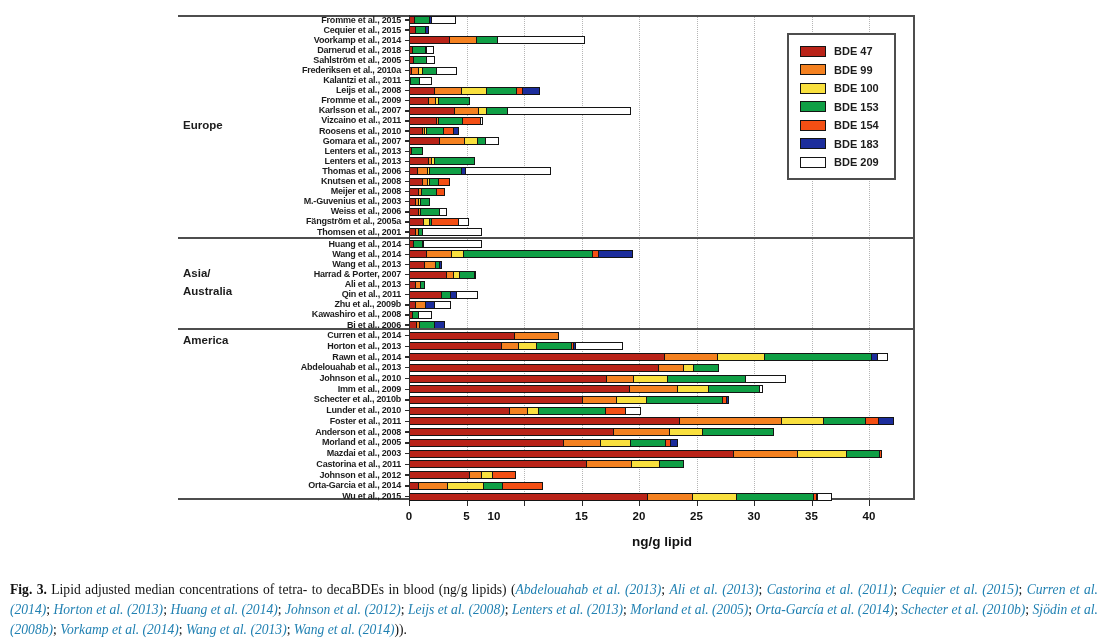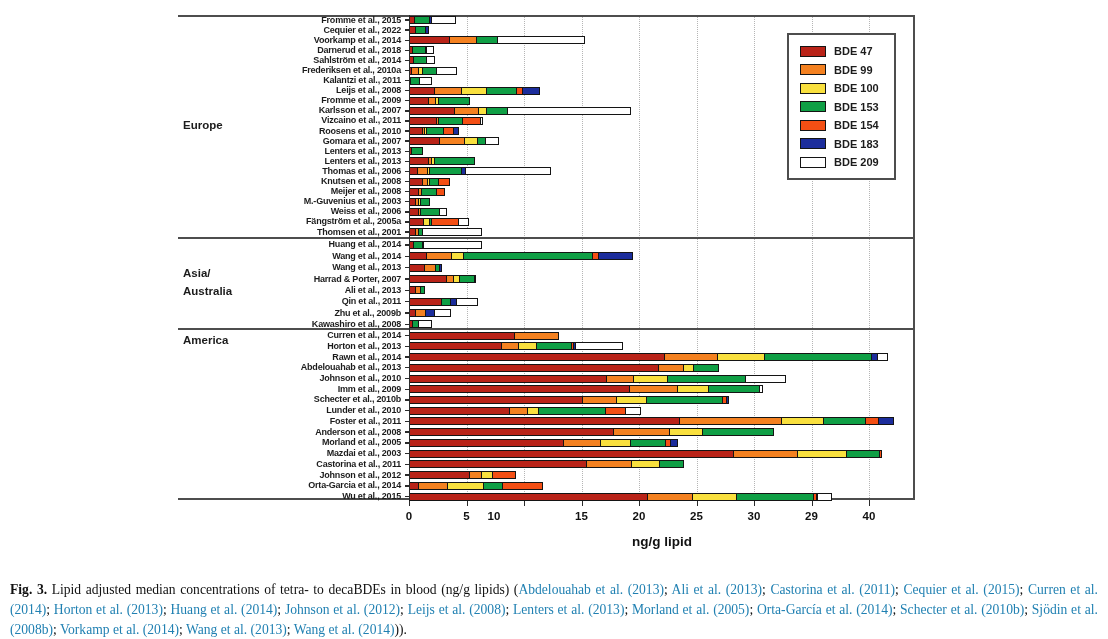--- a/index.html
+++ b/index.html
@@ -44,21 +44,21 @@
           padding:10px 0 10px 11px;display:flex;flex-direction:column;gap:6.5px;z-index:3;}
   .legend-item{display:flex;align-items:center;gap:8px;}
   .legend-swatch{width:26px;height:11px;border:1.4px solid #141414;box-sizing:border-box;flex:none;}
   .legend-label{font-size:11px;font-weight:bold;color:#1c1c1c;white-space:nowrap;}
 
   
   #caption{position:absolute;left:10px;top:566px;width:1088px;
            font-family:"Liberation Serif",serif;font-size:13.6px;line-height:1.5;
            color:#111;text-align:justify;}
   #caption .cap-bold{font-weight:bold;}
-  .cap-link{cursor:pointer;}
+  .cap-link{cursor:pointer;font-style:italic;}
 </style>
 </head>
 <body>
 
 <div id="figure">
   <div id="chart">
     <div id="gridlines">
         <div class="gridline" style="left: 466.5px;"></div>
         <div class="gridline" style="left: 524px;"></div>
         <div class="gridline" style="left: 581.5px;"></div>
@@ -87,21 +87,21 @@
             <span class="row-label">Fromme et al., 2015</span>
             <span class="row-tick"></span>
             <div class="bar-track">
               <div class="bar-seg" title="BDE 47: 0.5" style="width: 1.13636%; background: rgb(185, 35, 24);"></div>
               <div class="bar-seg" title="BDE 153: 1.4" style="width: 3.18182%; background: rgb(15, 159, 69);"></div>
               <div class="bar-seg" title="BDE 183: 0.25" style="width: 0.568182%; background: rgb(28, 45, 156);"></div>
               <div class="bar-seg" title="BDE 209: 2.2" style="width: 5%; background: rgb(255, 255, 255);"></div>
             </div>
           </div>
           <div class="bar-row">
-            <span class="row-label">Cequier et al., 2022</span>
+            <span class="row-label">Cequier et al., 2015</span>
             <span class="row-tick"></span>
             <div class="bar-track">
               <div class="bar-seg" title="BDE 47: 0.6" style="width: 1.36364%; background: rgb(185, 35, 24);"></div>
               <div class="bar-seg" title="BDE 153: 1" style="width: 2.27273%; background: rgb(15, 159, 69);"></div>
               <div class="bar-seg" title="BDE 183: 0.3" style="width: 0.681818%; background: rgb(28, 45, 156);"></div>
             </div>
           </div>
           <div class="bar-row">
             <span class="row-label">Voorkamp et al., 2014</span>
             <span class="row-tick"></span>
@@ -116,21 +116,21 @@
             <span class="row-label">Darnerud et al., 2018</span>
             <span class="row-tick"></span>
             <div class="bar-track">
               <div class="bar-seg" title="BDE 47: 0.35" style="width: 0.795455%; background: rgb(185, 35, 24);"></div>
               <div class="bar-seg" title="BDE 153: 1.2" style="width: 2.72727%; background: rgb(15, 159, 69);"></div>
               <div class="bar-seg" title="BDE 183: 0.2" style="width: 0.454545%; background: rgb(28, 45, 156);"></div>
               <div class="bar-seg" title="BDE 209: 0.65" style="width: 1.47727%; background: rgb(255, 255, 255);"></div>
             </div>
           </div>
           <div class="bar-row">
-            <span class="row-label">Sahlström et al., 2014</span>
+            <span class="row-label">Sahlström et al., 2005</span>
             <span class="row-tick"></span>
             <div class="bar-track">
               <div class="bar-seg" title="BDE 47: 0.45" style="width: 1.02273%; background: rgb(185, 35, 24);"></div>
               <div class="bar-seg" title="BDE 153: 1.2" style="width: 2.72727%; background: rgb(15, 159, 69);"></div>
               <div class="bar-seg" title="BDE 209: 0.75" style="width: 1.70455%; background: rgb(255, 255, 255);"></div>
             </div>
           </div>
           <div class="bar-row">
             <span class="row-label">Frederiksen et al., 2010a</span>
             <span class="row-tick"></span>
@@ -384,20 +384,30 @@
               <div class="bar-seg" title="BDE 209: 1.5" style="width: 3.40909%; background: rgb(255, 255, 255);"></div>
             </div>
           </div>
           <div class="bar-row">
             <span class="row-label">Kawashiro et al., 2008</span>
             <span class="row-tick"></span>
             <div class="bar-track">
               <div class="bar-seg" title="BDE 47: 0.35" style="width: 0.795455%; background: rgb(185, 35, 24);"></div>
               <div class="bar-seg" title="BDE 153: 0.65" style="width: 1.47727%; background: rgb(15, 159, 69);"></div>
               <div class="bar-seg" title="BDE 209: 1.2" style="width: 2.72727%; background: rgb(255, 255, 255);"></div>
+            </div>
+          </div>
+          <div class="bar-row">
+            <span class="row-label">Bi et al., 2006</span>
+            <span class="row-tick"></span>
+            <div class="bar-track">
+              <div class="bar-seg" title="BDE 47: 0.7" style="width: 1.59091%; background: rgb(185, 35, 24);"></div>
+              <div class="bar-seg" title="BDE 99: 0.35" style="width: 0.795455%; background: rgb(244, 129, 32);"></div>
+              <div class="bar-seg" title="BDE 153: 1.4" style="width: 3.18182%; background: rgb(15, 159, 69);"></div>
+              <div class="bar-seg" title="BDE 183: 0.95" style="width: 2.15909%; background: rgb(28, 45, 156);"></div>
             </div>
           </div>
         </div>
         <div class="group-block group-sep" style="top: 328.229px; height: 171.771px;">
           <div class="bar-row">
             <span class="row-label">Curren et al., 2014</span>
             <span class="row-tick"></span>
             <div class="bar-track">
               <div class="bar-seg" title="BDE 47: 9.2" style="width: 20.9091%; background: rgb(185, 35, 24);"></div>
               <div class="bar-seg" title="BDE 99: 3.9" style="width: 8.86364%; background: rgb(244, 129, 32);"></div>
@@ -585,21 +595,21 @@
         <div class="x-tick-label" style="left: 477px;">10</div>
         <div class="x-tick" style="left: 581.5px;"></div>
         <div class="x-tick-label" style="left: 564.5px;">15</div>
         <div class="x-tick" style="left: 639px;"></div>
         <div class="x-tick-label" style="left: 622px;">20</div>
         <div class="x-tick" style="left: 696.5px;"></div>
         <div class="x-tick-label" style="left: 679.5px;">25</div>
         <div class="x-tick" style="left: 754px;"></div>
         <div class="x-tick-label" style="left: 737px;">30</div>
         <div class="x-tick" style="left: 811.5px;"></div>
-        <div class="x-tick-label" style="left: 794.5px;">29</div>
+        <div class="x-tick-label" style="left: 794.5px;">35</div>
         <div class="x-tick" style="left: 869px;"></div>
         <div class="x-tick-label" style="left: 852px;">40</div>
       </div>
     <div id="axis-title">ng/g lipid</div>
     <div id="legend">
         <div class="legend-item">
           <span class="legend-swatch" style="background: rgb(185, 35, 24);"></span>
           <span class="legend-label">BDE 47</span>
         </div>
         <div class="legend-item">

